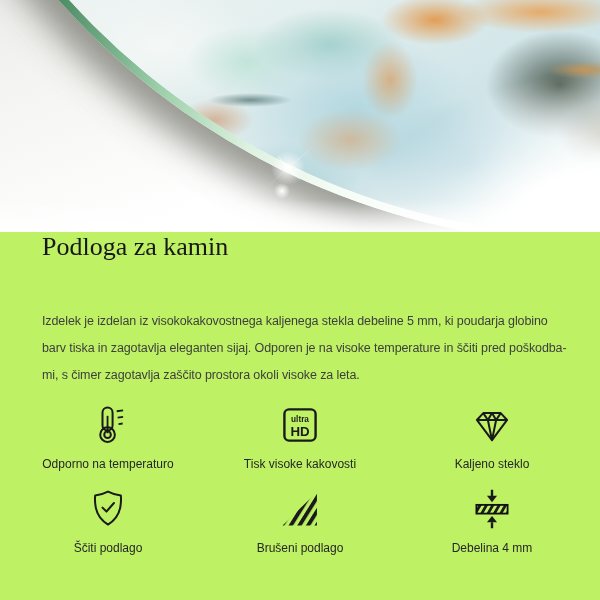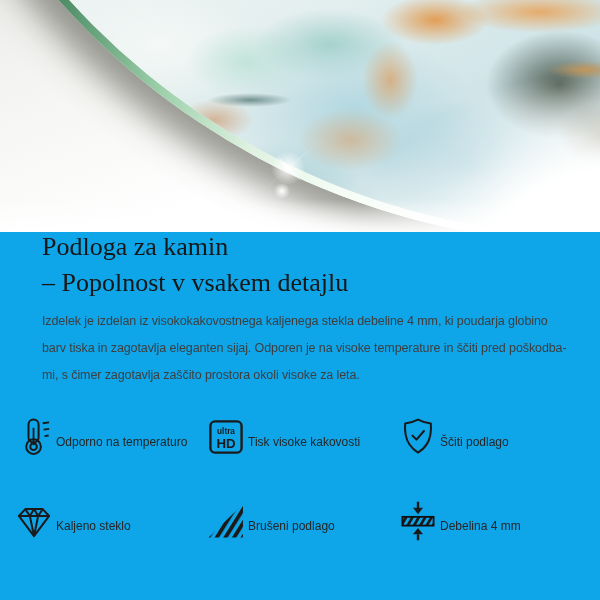--- a/index.html
+++ b/index.html
@@ -1,16 +1,16 @@
 <!DOCTYPE html>
 <html><head>
 <meta charset="utf-8">
 <style>
   html,body{margin:0;padding:0;background:#ffffff;}
-  .page{position:relative;width:600px;height:600px;background:#0ea5e9;overflow:hidden;
+  .page{position:relative;width:600px;height:600px;background:#bef264;overflow:hidden;
         font-family:"Liberation Sans",sans-serif;}
 
   
   .hero{position:absolute;left:0;top:0;width:600px;height:232px;overflow:hidden;
         background:linear-gradient(160deg,#eeeeec 0%,#f6f6f4 28%,#ffffff 62%);}
   .disc-edge{position:absolute;left:-124px;top:-1206px;width:1450px;height:1450px;border-radius:50%;
         background:linear-gradient(100deg,#132d1c 8%,#27543a 16%,#4b8a63 23%,#9ccfa9 30%,#dff2e2 36%,#f6fdf7 42%,#ffffff 55%);
         box-shadow:-12px 18px 30px rgba(98,100,90,0.55), -28px 8px 40px rgba(98,100,90,0.22);}
   .disc-face{position:absolute;left:8px;top:8px;width:1434px;height:1434px;border-radius:50%;overflow:hidden;
         background:#e6efee;}
@@ -40,21 +40,21 @@
 
   
   .heading{position:absolute;left:42px;top:229px;font-family:"Liberation Serif","DejaVu Serif",serif;
         font-size:26px;line-height:36px;color:#171717;font-weight:400;white-space:nowrap;}
   .description{position:absolute;left:42px;top:308px;font-size:12.5px;letter-spacing:-0.1px;
         line-height:27px;color:#3e3e3e;white-space:nowrap;}
 
   
   .features{position:absolute;left:12px;top:402px;width:576px;display:grid;
         grid-template-columns:192px 192px 192px;row-gap:14px;}
-  .feature{display:flex;flex-direction:row;align-items:center;height:70px;}
+  .feature{display:flex;flex-direction:column;align-items:center;height:70px;}
   .icon-wrap{height:46px;display:flex;align-items:center;justify-content:center;}
   .icon-wrap svg{display:block;}
   .feature-label{margin-top:9px;font-size:12px;color:#262626;white-space:nowrap;}
   .ico-stroke{stroke:#1a1a1a;fill:none;stroke-width:2.2;}
 </style>
 </head>
 <body>
 
 <div class="page">
 
@@ -79,25 +79,24 @@
         <polygon points="31.8,34.2 6,58 34.2,31.8" fill="#ffffff" opacity="0.9"></polygon>
         <polygon points="32.2,31.6 22,20 31,33.4 33,33.4" fill="#ffffff" opacity="0.75"></polygon>
         <polygon points="33.8,34.4 46,46 35,32.6 33,34.6" fill="#ffffff" opacity="0.7"></polygon>
       </svg>
     </div>
     <div class="hero-fade"></div>
   </div>
 
   <div class="heading">
     <div>Podloga za kamin</div>
-    <div>– Popolnost v vsakem detajlu</div>
   </div>
 
   <div class="description">
-    <div>Izdelek je izdelan iz visokokakovostnega kaljenega stekla debeline 4 mm, ki poudarja globino</div>
+    <div>Izdelek je izdelan iz visokokakovostnega kaljenega stekla debeline 5 mm, ki poudarja globino</div>
     <div>barv tiska in zagotavlja eleganten sijaj. Odporen je na visoke temperature in ščiti pred poškodba-</div>
     <div>mi, s čimer zagotavlja zaščito prostora okoli visoke za leta.</div>
   </div>
 
   <div class="features">
 
     <div class="feature">
       <div class="icon-wrap">
         <svg viewBox="0 0 48 48" width="44" height="44">
           <rect class="ico-stroke" x="18" y="5" width="11" height="25" rx="5.5" fill="#ffffff"></rect>
@@ -119,35 +118,35 @@
           <text x="24" y="21" text-anchor="middle" font-family="Liberation Sans, sans-serif" font-size="9" font-weight="700" fill="#1a1a1a">ultra</text>
           <text x="24" y="35.5" text-anchor="middle" font-family="Liberation Sans, sans-serif" font-size="14.5" font-weight="700" fill="#1a1a1a">HD</text>
         </svg>
       </div>
       <div class="feature-label">Tisk visoke kakovosti</div>
     </div>
 
     <div class="feature">
       <div class="icon-wrap">
         <svg viewBox="0 0 48 48" width="44" height="44">
+          <path class="ico-stroke" stroke-width="2" stroke-linejoin="round" d="M14.5 11 H33.5 L40.5 18.5 L24 40.5 L7.5 18.5 Z"></path>
+          <path class="ico-stroke" stroke-width="1.8" stroke-linejoin="round" d="M7.5 18.5 H40.5 M14.5 11 L19.5 18.5 L24 40.5 L28.5 18.5 L33.5 11 M19.5 18.5 L24 11 L28.5 18.5"></path>
+        </svg>
+      </div>
+      <div class="feature-label">Kaljeno steklo</div>
+    </div>
+
+    <div class="feature">
+      <div class="icon-wrap">
+        <svg viewBox="0 0 48 48" width="44" height="44">
           <path class="ico-stroke" stroke-linejoin="round" d="M24 5 C29 7.5 33.5 8.8 38 9.3 C38 9.3 38.6 15 37.5 21.5 C36.3 28.8 32 36 24 41 C16 36 11.7 28.8 10.5 21.5 C9.4 15 10 9.3 10 9.3 C14.5 8.8 19 7.5 24 5 Z"></path>
           <path class="ico-stroke" stroke-linecap="round" stroke-linejoin="round" d="M18 22.5 L22.3 26.8 L30.5 17.5"></path>
         </svg>
       </div>
       <div class="feature-label">Ščiti podlago</div>
-    </div>
-
-    <div class="feature">
-      <div class="icon-wrap">
-        <svg viewBox="0 0 48 48" width="44" height="44">
-          <path class="ico-stroke" stroke-width="2" stroke-linejoin="round" d="M14.5 11 H33.5 L40.5 18.5 L24 40.5 L7.5 18.5 Z"></path>
-          <path class="ico-stroke" stroke-width="1.8" stroke-linejoin="round" d="M7.5 18.5 H40.5 M14.5 11 L19.5 18.5 L24 40.5 L28.5 18.5 L33.5 11 M19.5 18.5 L24 11 L28.5 18.5"></path>
-        </svg>
-      </div>
-      <div class="feature-label">Kaljeno steklo</div>
     </div>
 
     <div class="feature">
       <div class="icon-wrap">
         <svg viewBox="0 0 48 48" width="44" height="44">
           <defs>
             <pattern id="hatchA" width="8" height="8" patternUnits="userSpaceOnUse" patternTransform="rotate(32)">
               <rect width="4.2" height="8" fill="#1a1a1a"></rect>
             </pattern>
           </defs>

